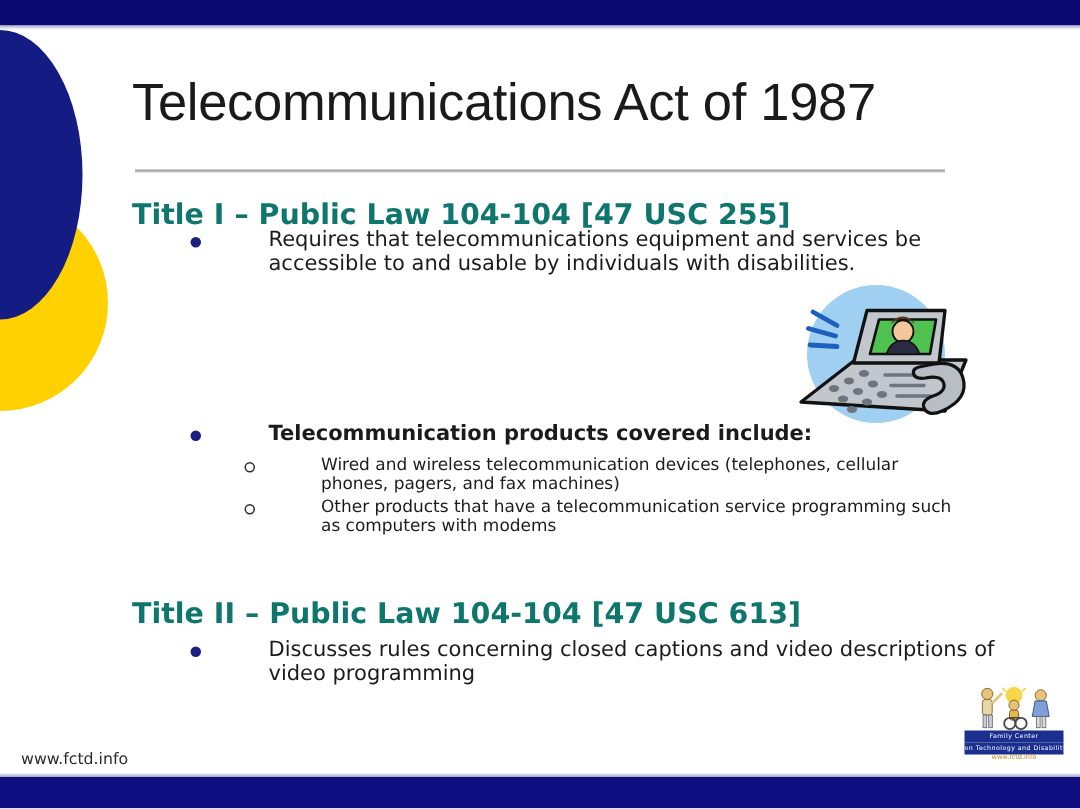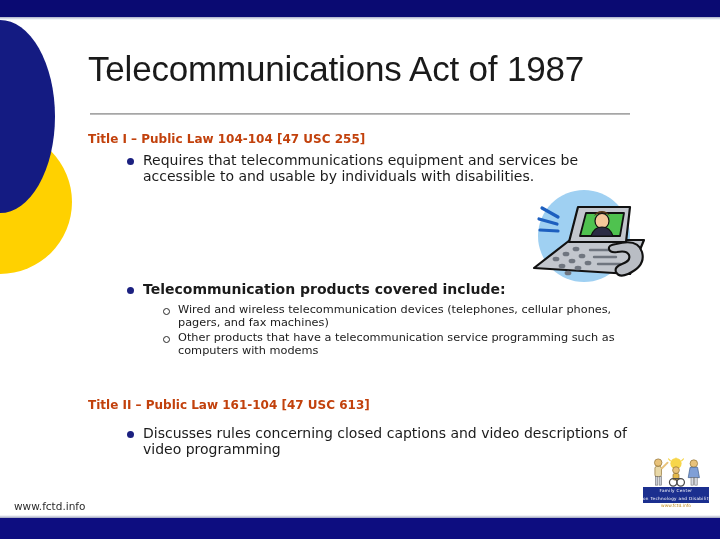--- a/index.html
+++ b/index.html
@@ -99,32 +99,33 @@
   .body-area {
     position: absolute;
     left: 0;
     top: 0;
     width: 720px;
     height: 539px;
   }
   .section-head {
     position: absolute;
     font-family: "DejaVu Sans", sans-serif;
-    font-size: 12px;
+    font-size: 19px;
     font-weight: bold;
-    color: #c2410c;
+    color: #0f766e;
     white-space: nowrap;
   }
   .sec1-head { left: 88px; top: 132px; }
   .sec2-head { left: 88px; top: 398px; }
 
   .bullet-row {
     position: absolute;
     display: flex;
     align-items: flex-start;
+    gap: 36px;
   }
   .dot {
     flex: 0 0 auto;
     width: 7px;
     height: 7px;
     border-radius: 50%;
     background: #1b2080;
     margin-top: 6px;
     margin-right: 9px;
   }
@@ -260,21 +261,21 @@
       <span class="dot-hollow"></span>
       <span class="lvl2-text">Wired and wireless telecommunication devices (telephones, cellular phones, pagers, and fax machines)</span>
     </div>
 
     <div class="bullet-row b-sub2">
       <span class="dot-hollow"></span>
       <span class="lvl2-text">Other products that have a telecommunication service programming such as computers with modems</span>
     </div>
 
 
-    <div class="section-head sec2-head">Title II – Public Law 161-104 [47 USC 613]</div>
+    <div class="section-head sec2-head">Title II – Public Law 104-104 [47 USC 613]</div>
 
     <div class="bullet-row b-disc">
       <span class="dot"></span>
       <span class="lvl1-text">Discusses rules concerning closed captions and video descriptions of video programming</span>
     </div>
   </div>
 
   <svg class="phone-art" viewBox="0 0 150 105">
     <circle cx="72" cy="50" r="46" fill="#9fd0f2"></circle>
 

